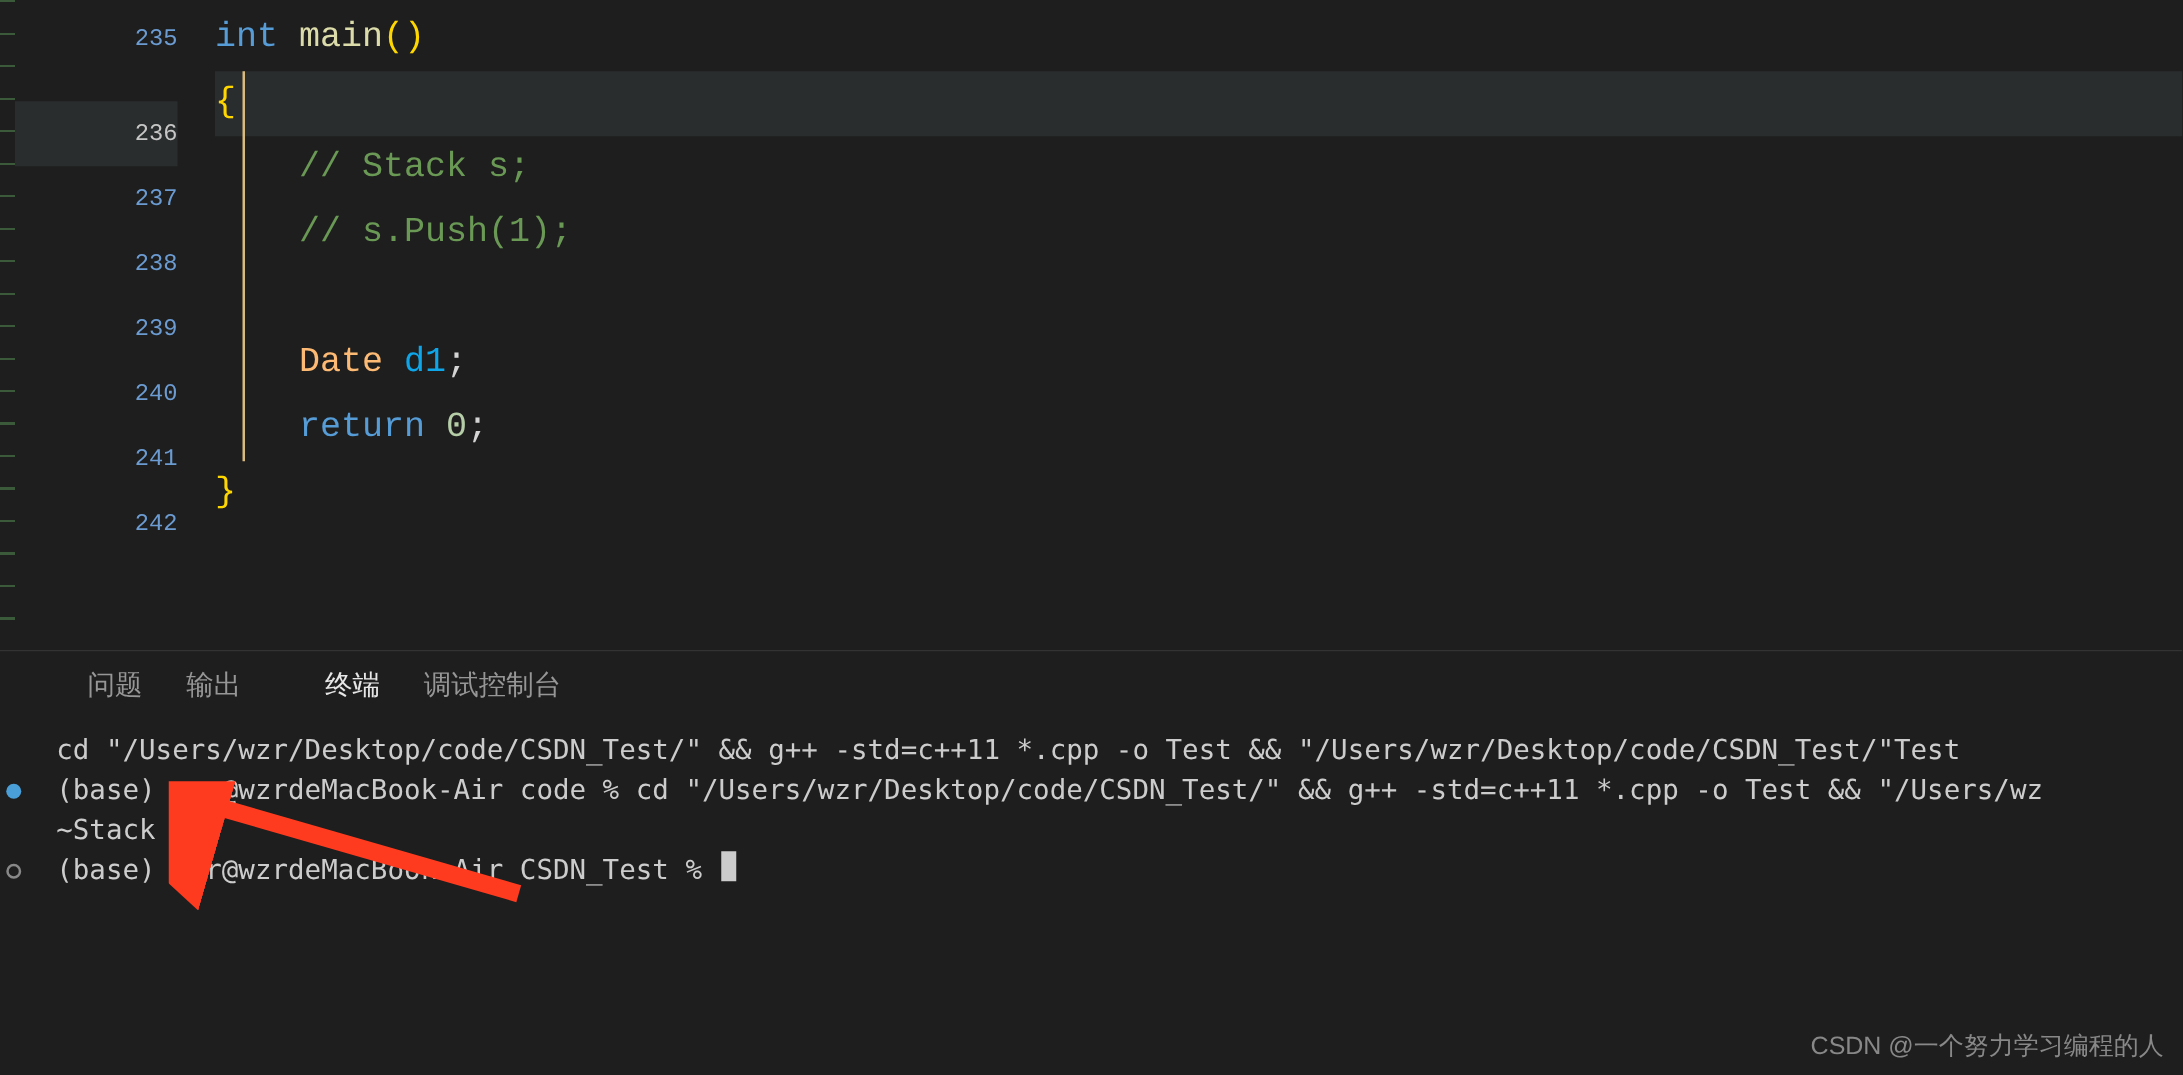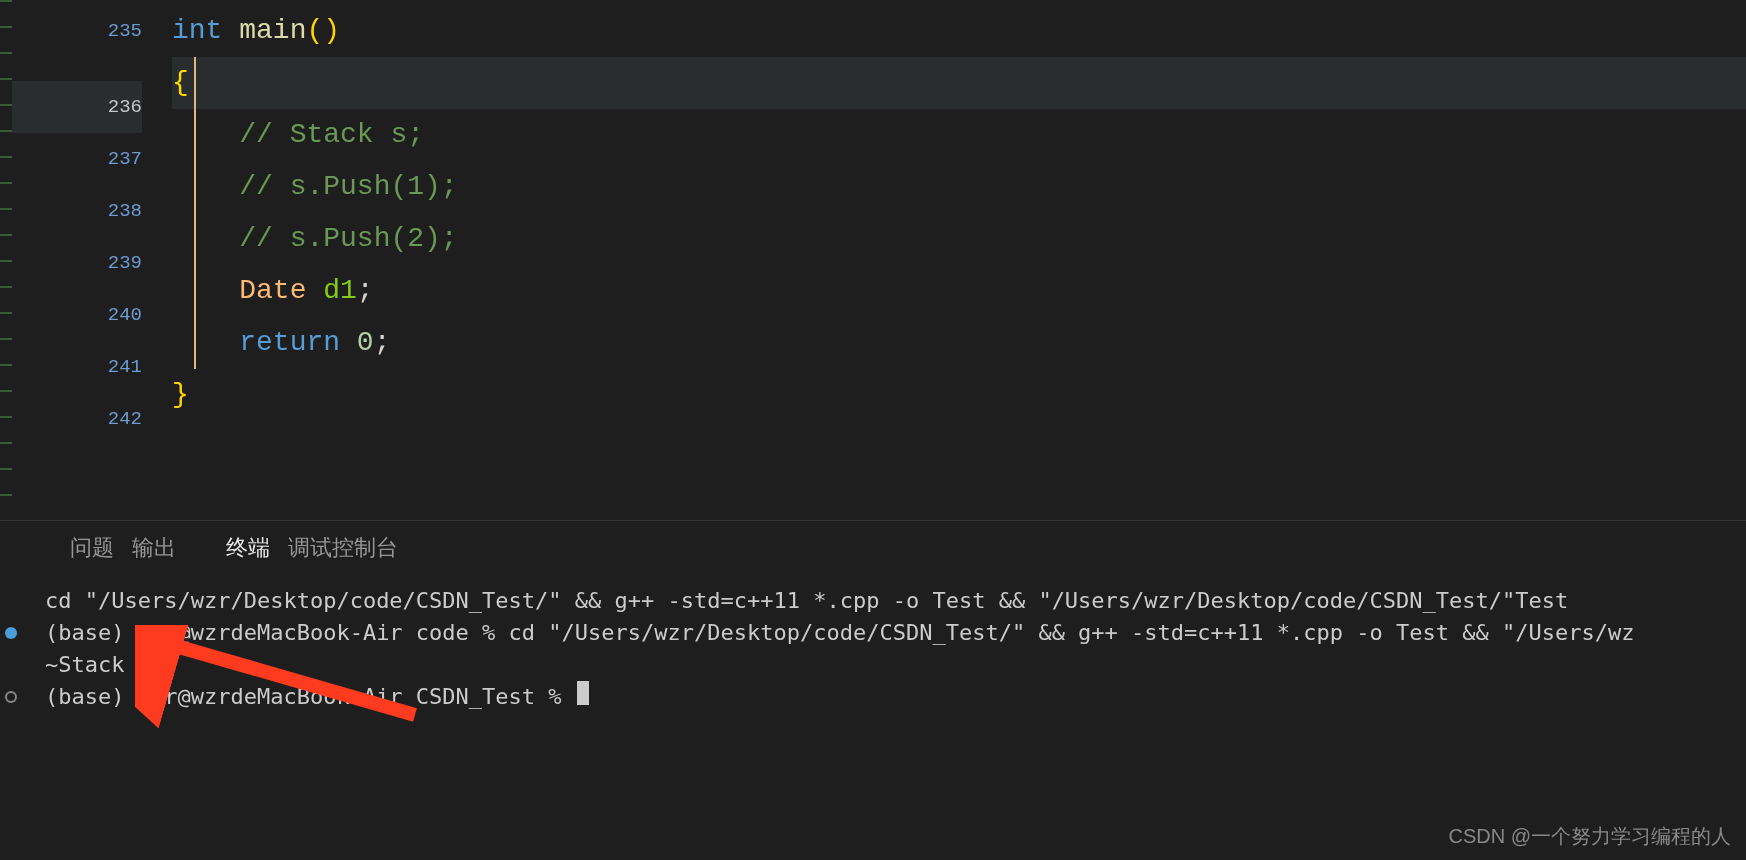--- a/index.html
+++ b/index.html
@@ -69,33 +69,33 @@
       width: 2px;
       height: 312px;
       background: #d7ba7d;
     }
     .keyword { color: #569cd6; }
     .func-name { color: #dcdcaa; }
     .paren { color: #ffd700; }
     .brace { color: #ffd700; }
     .comment { color: #6a9955; }
     .type { color: #fdba74; }
-    .var { color: #84cc16; }
+    .var { color: #0ea5e9; }
     .number { color: #b5cea8; }
     .punct { color: #d4d4d4; }
     
     .panel-area {
       border-top: 1px solid #333;
       background: #1e1e1e;
       height: 340px;
     }
     .panel-tabs {
       display: flex;
       padding: 12px 70px;
-      gap: 18px;
+      gap: 35px;
       font-size: 22px;
       font-family: -apple-system, 'PingFang SC', sans-serif;
     }
     .panel-tab {
       color: #969696;
       cursor: pointer;
     }
     .panel-tab.active {
       color: #e7e7e7;
       margin-left: 32px;
@@ -167,21 +167,21 @@
     <div class="line-number">241</div>
     <div class="line-number">242</div>
   </div>
   <div class="code-area">
     <div class="indent-guide"></div>
     <div id="code-lines">
         <div class="code-line"><span class="keyword">int</span><span class="punct"> </span><span class="func-name">main</span><span class="paren">()</span></div>
         <div class="code-line active"><span class="brace">{</span></div>
         <div class="code-line"><span class="punct">    </span><span class="comment">// Stack s;</span></div>
         <div class="code-line"><span class="punct">    </span><span class="comment">// s.Push(1);</span></div>
-        <div class="code-line"><span class="punct">    </span><span class="comment">// s.Push(2);</span></div>
+        <div class="code-line"><span class="punct">    </span></div>
         <div class="code-line"><span class="punct">    </span><span class="type">Date</span><span class="punct"> </span><span class="var">d1</span><span class="punct">;</span></div>
         <div class="code-line"><span class="punct">    </span><span class="keyword">return</span><span class="punct"> </span><span class="number">0</span><span class="punct">;</span></div>
         <div class="code-line"><span class="brace">}</span></div>
         <div class="code-line"></div>
       </div>
   </div>
 </div>
 
 <div class="panel-area">
   <div class="panel-tabs">

